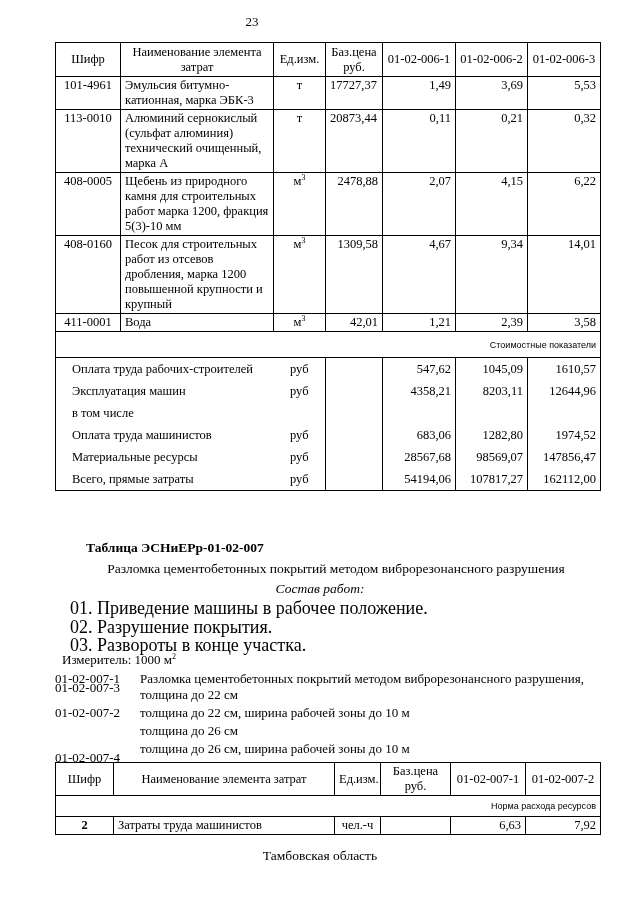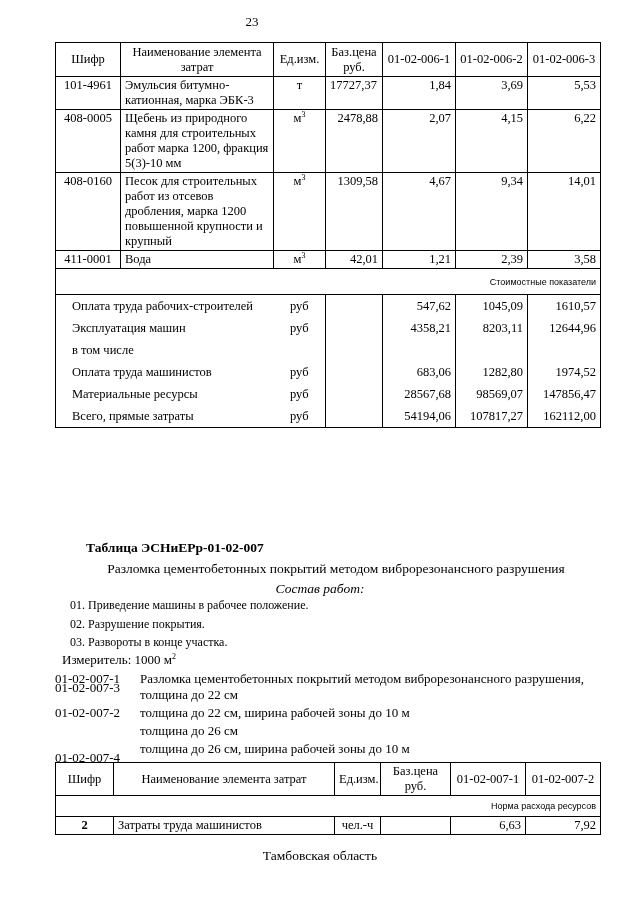--- a/index.html
+++ b/index.html
@@ -14,21 +14,21 @@
   .r { text-align:right; }
   .c { text-align:center; }
   .sec td { font-family:"Liberation Sans", sans-serif; font-size:9px; text-align:right; padding:6px 4px 4px; }
   .tot td { border-top:none; border-bottom:none; padding:4px 4px; line-height:14px; }
   .tot td.lbl { border-right:none; padding-left:16px; }
   .tot td.u { border-left:none; }
   .b { font-weight:bold; }
   .title1 { left:55px; top:540px; font-weight:bold; font-size:13.5px;margin-left:31px; }
   .title2 { left:16px; width:640px; top:561px; text-align:center; font-weight:normal; font-size:13.5px; }
   .title3 { left:0; width:640px; top:581px; text-align:center; font-style:italic; font-size:13.5px; }
-  .work { left:70px; font-size:12px; }
+  .work { left:70px; font-size:18px; }
   .meas { left:62px; top:652px; font-weight:normal; font-size:13px; }
   .code { left:55px; font-size:13px; }
   .desc { left:140px; font-size:13px; }
   sup { font-size:8px; vertical-align:super; line-height:0; }
 </style>
 </head>
 <body>
 
 <div class="abs pagenum">23</div>
 
@@ -52,23 +52,32 @@
       <th>01-02-006-2</th>
       <th>01-02-006-3</th>
     </tr>
   </thead>
   <tbody id="t1body">
       <tr>
         <td class="c">101-4961</td>
         <td>Эмульсия битумно-катионная, марка ЭБК-3</td>
         <td class="c"><span>т</span></td>
         <td>17727,37</td>
-        <td class="r">1,84</td>
+        <td class="r">1,49</td>
         <td class="r">3,69</td>
         <td class="r">5,53</td>
+      </tr>
+      <tr>
+        <td class="c">113-0010</td>
+        <td>Алюминий сернокислый (сульфат алюминия) технический очищенный, марка А</td>
+        <td class="c"><span>т</span></td>
+        <td>20873,44</td>
+        <td class="r">0,11</td>
+        <td class="r">0,21</td>
+        <td class="r">0,32</td>
       </tr>
       <tr>
         <td class="c">408-0005</td>
         <td>Щебень из природного камня для строительных работ марка 1200, фракция 5(3)-10 мм</td>
         <td class="c"><span>м</span><sup>3</sup></td>
         <td class="r">2478,88</td>
         <td class="r">2,07</td>
         <td class="r">4,15</td>
         <td class="r">6,22</td>
       </tr>

